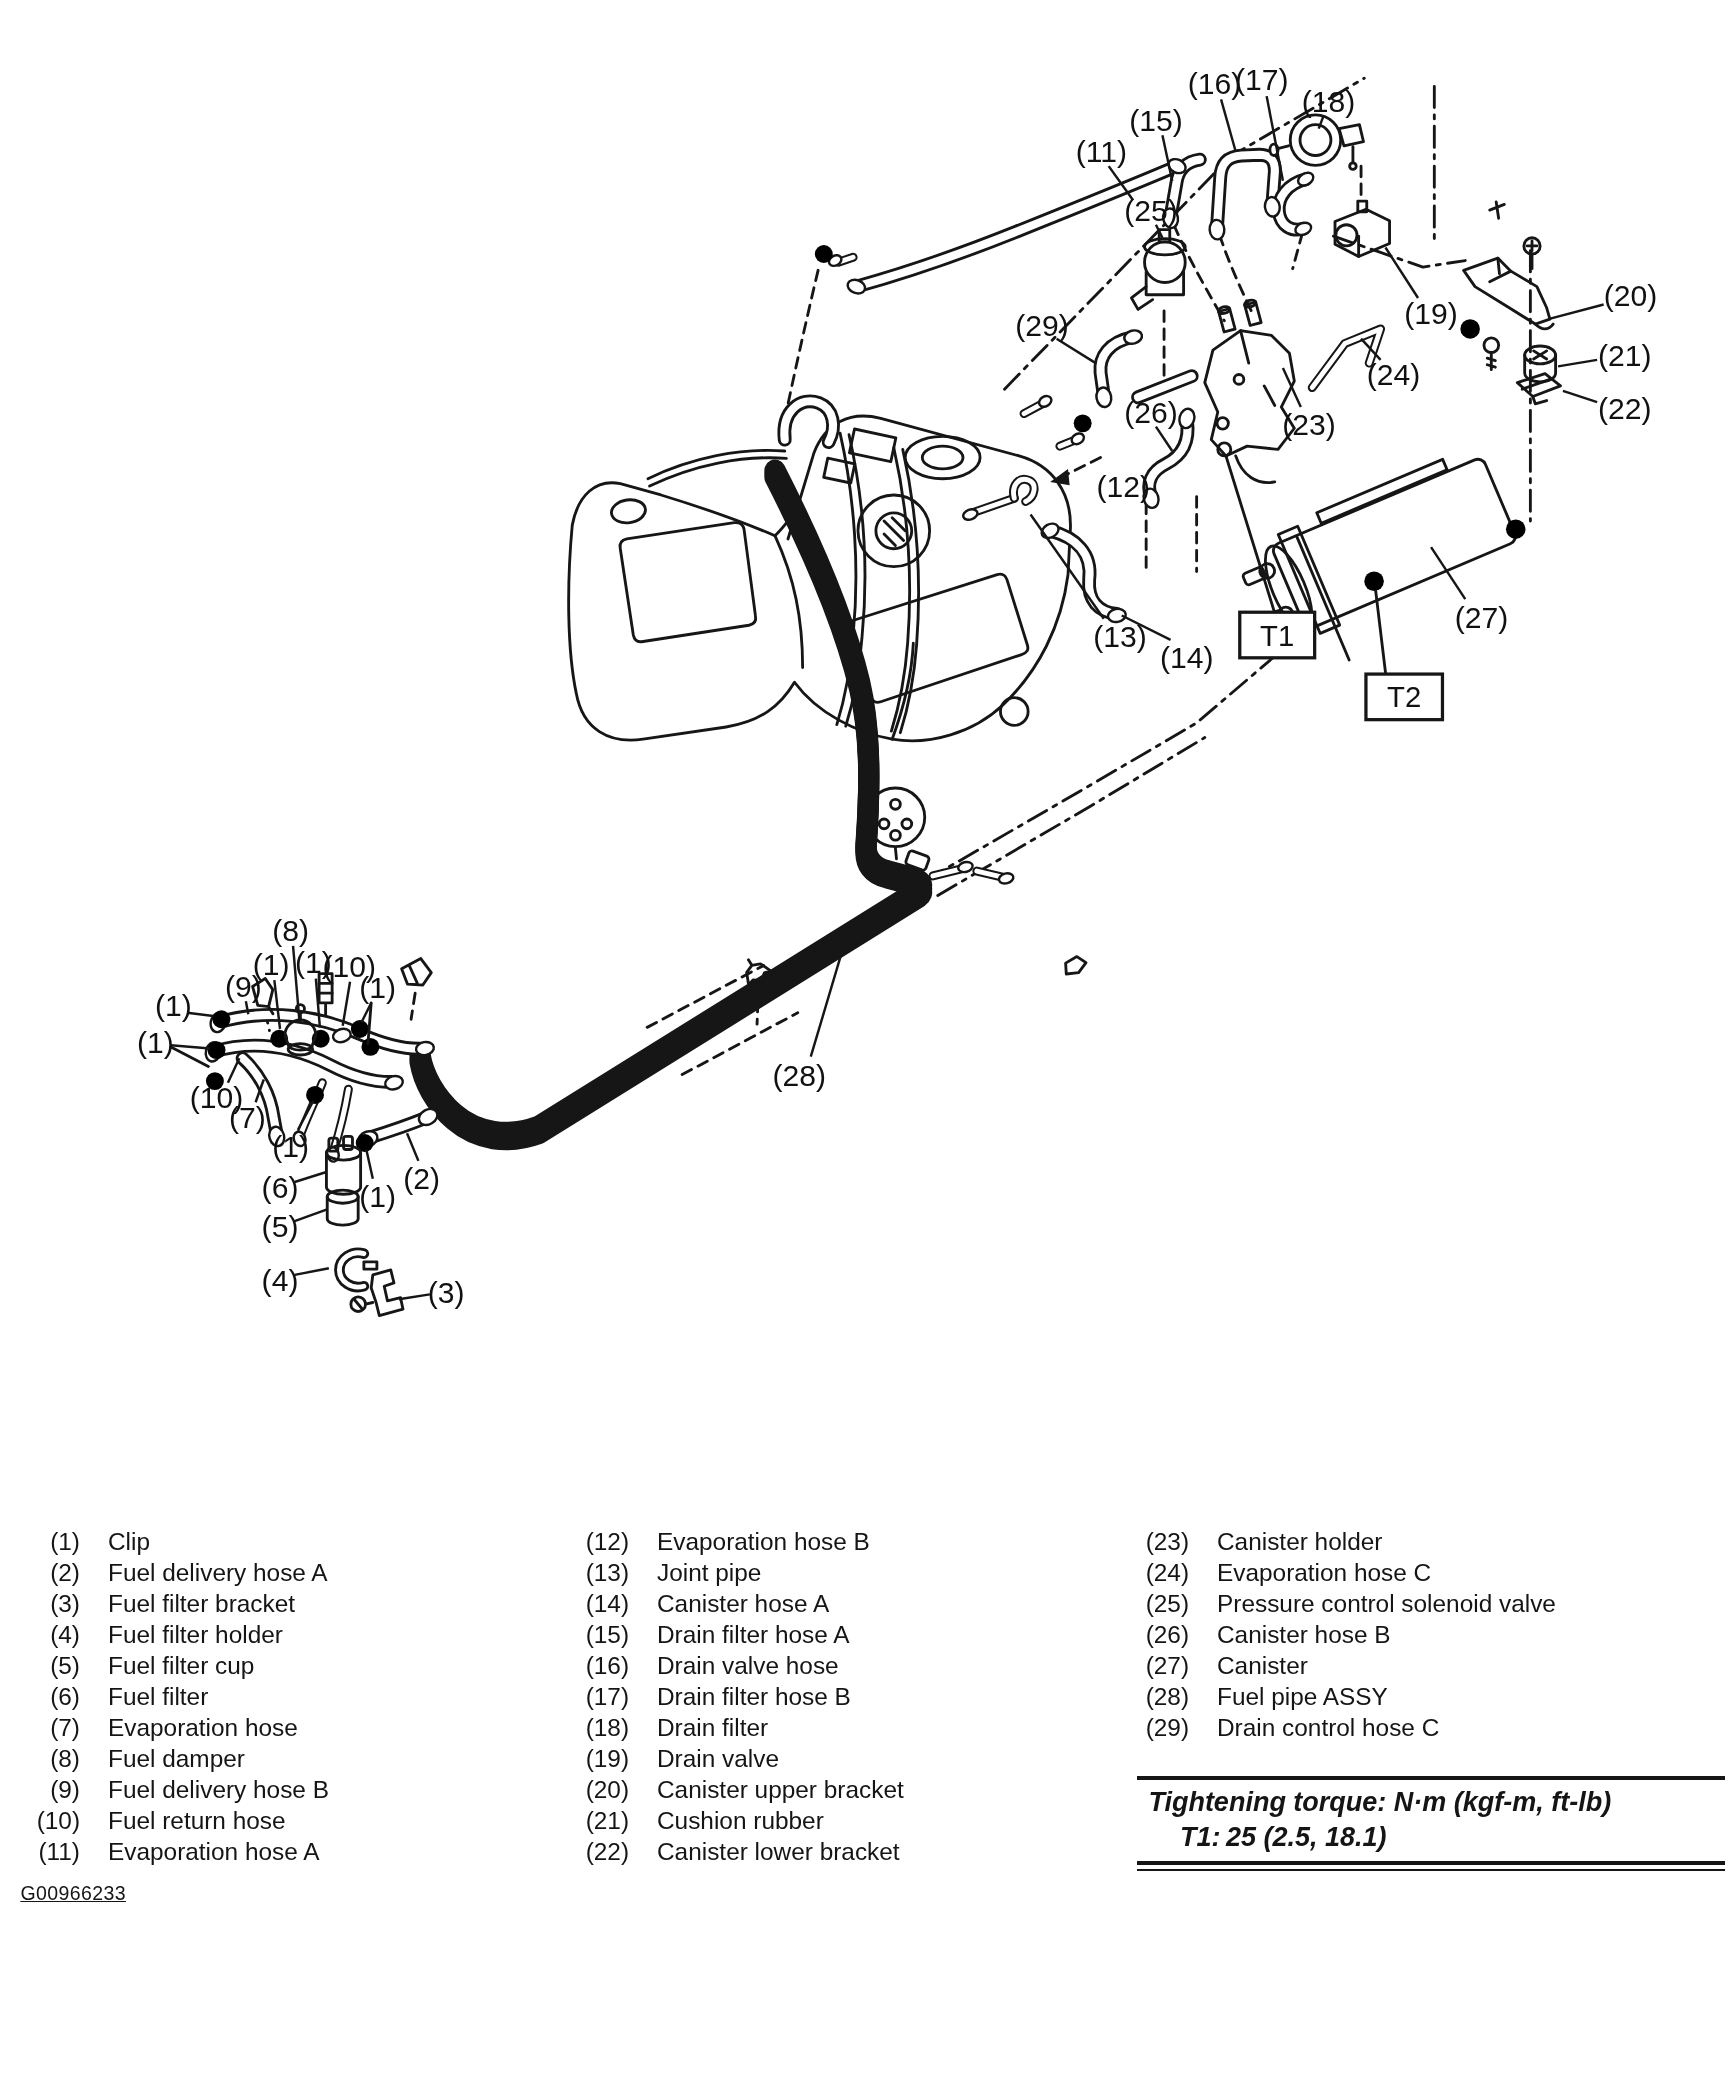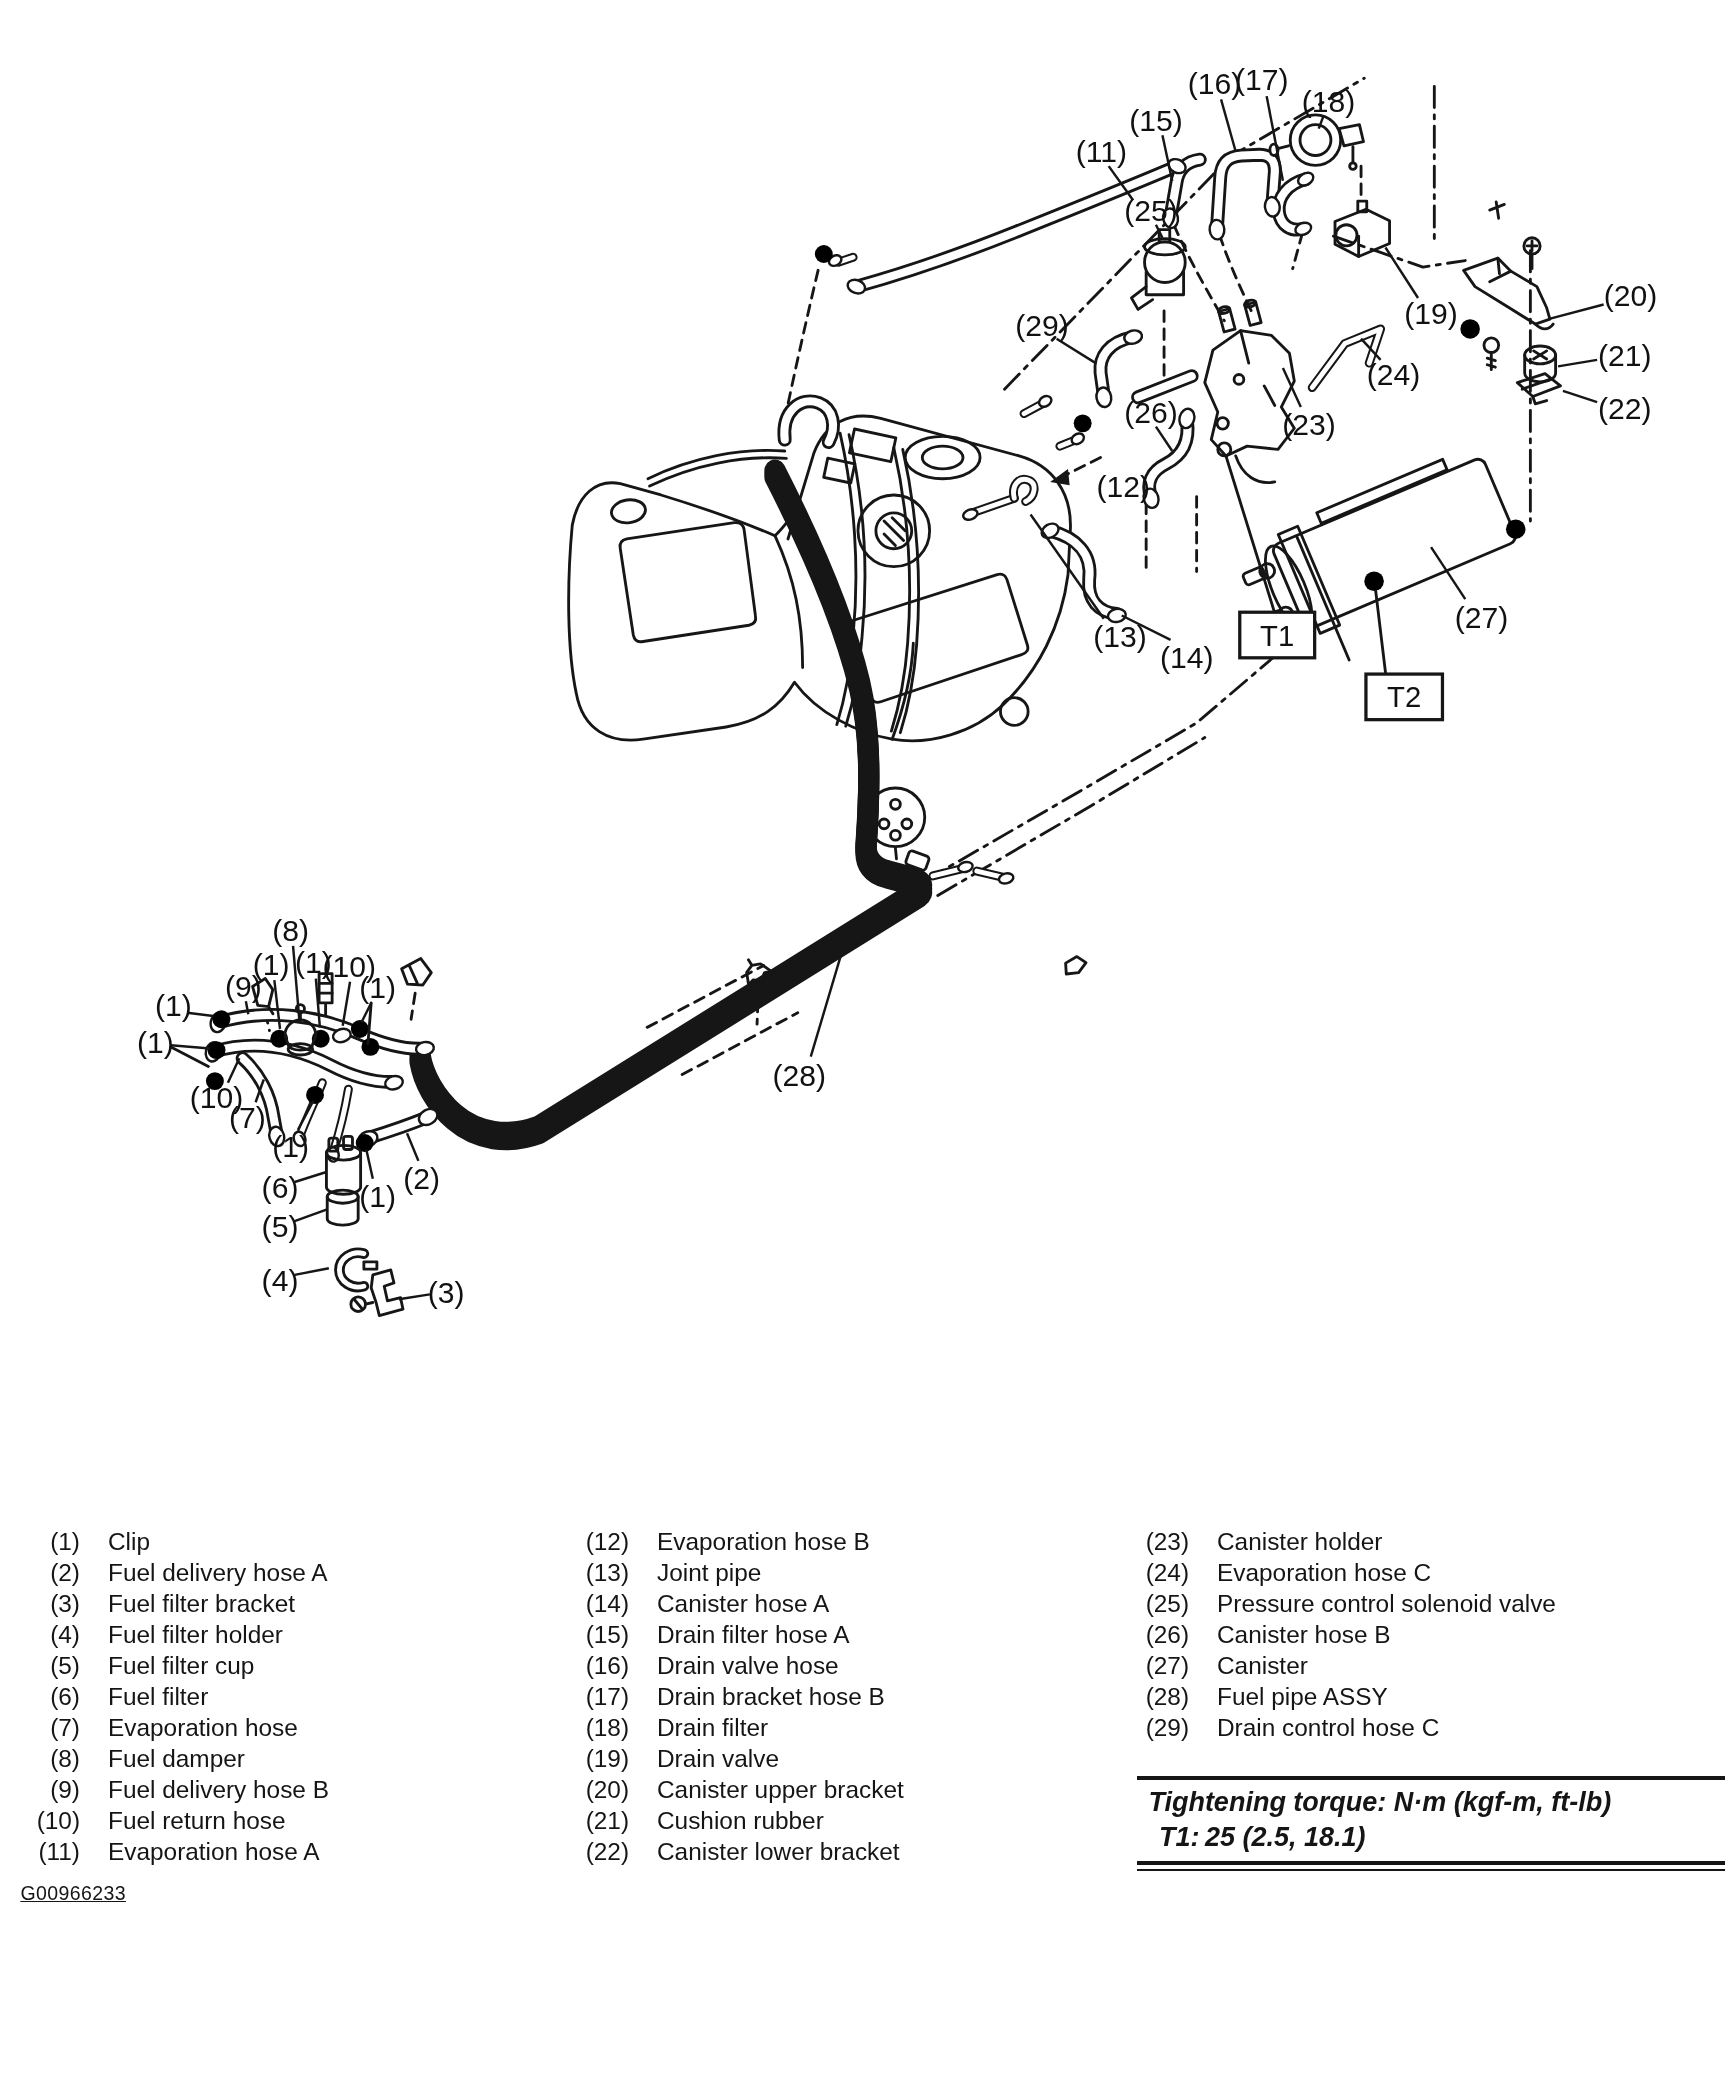--- a/index.html
+++ b/index.html
@@ -31,21 +31,21 @@
   .lrow{height:31px;line-height:31px;font-size:24.4px;white-space:nowrap;}
   .lnum{display:inline-block;text-align:right;}
   .c1 .lnum{width:52px;} .c2 .lnum,.c3 .lnum{width:59px;}
   .llabel{margin-left:28px;}
   .c1{left:0px;margin-left:28px;} .c2{left:570px;} .c3{left:1130px;}
   
   .torque{position:absolute;left:1137px;top:1776px;width:588px;border-top:4.1px solid #161616;
           font-style:italic;font-weight:bold;}
   .tq-title{font-size:27px;margin-top:7.3px;padding-left:11.4px;line-height:31px;}
   .tq-row{font-size:27px;line-height:28px;margin-top:4.9px;white-space:nowrap;}
-  .tq-id{display:inline-block;margin-left:22px;width:46px;}
+  .tq-id{display:inline-block;margin-left:43px;width:46px;}
   .tq-val{display:inline-block;}
   .dline1{height:4.1px;background:#161616;margin-top:9.8px;}
   .dline2{height:2px;background:#161616;margin-top:4.1px;}
   .gcode{position:absolute;left:20.4px;top:1882px;font-size:19.5px;letter-spacing:0.4px;text-decoration:underline;}
 </style>
 </head>
 <body>
 
 <div class="page">
 
@@ -463,21 +463,21 @@
       <div class="lrow"><span class="lnum">(9)</span><span class="llabel">Fuel delivery hose B</span></div>
       <div class="lrow"><span class="lnum">(10)</span><span class="llabel">Fuel return hose</span></div>
       <div class="lrow"><span class="lnum">(11)</span><span class="llabel">Evaporation hose A</span></div>
     </div>
   <div class="lcol c2" id="lcol1">
       <div class="lrow"><span class="lnum">(12)</span><span class="llabel">Evaporation hose B</span></div>
       <div class="lrow"><span class="lnum">(13)</span><span class="llabel">Joint pipe</span></div>
       <div class="lrow"><span class="lnum">(14)</span><span class="llabel">Canister hose A</span></div>
       <div class="lrow"><span class="lnum">(15)</span><span class="llabel">Drain filter hose A</span></div>
       <div class="lrow"><span class="lnum">(16)</span><span class="llabel">Drain valve hose</span></div>
-      <div class="lrow"><span class="lnum">(17)</span><span class="llabel">Drain bracket hose B</span></div>
+      <div class="lrow"><span class="lnum">(17)</span><span class="llabel">Drain filter hose B</span></div>
       <div class="lrow"><span class="lnum">(18)</span><span class="llabel">Drain filter</span></div>
       <div class="lrow"><span class="lnum">(19)</span><span class="llabel">Drain valve</span></div>
       <div class="lrow"><span class="lnum">(20)</span><span class="llabel">Canister upper bracket</span></div>
       <div class="lrow"><span class="lnum">(21)</span><span class="llabel">Cushion rubber</span></div>
       <div class="lrow"><span class="lnum">(22)</span><span class="llabel">Canister lower bracket</span></div>
     </div>
   <div class="lcol c3" id="lcol2">
       <div class="lrow"><span class="lnum">(23)</span><span class="llabel">Canister holder</span></div>
       <div class="lrow"><span class="lnum">(24)</span><span class="llabel">Evaporation hose C</span></div>
       <div class="lrow"><span class="lnum">(25)</span><span class="llabel">Pressure control solenoid valve</span></div>

